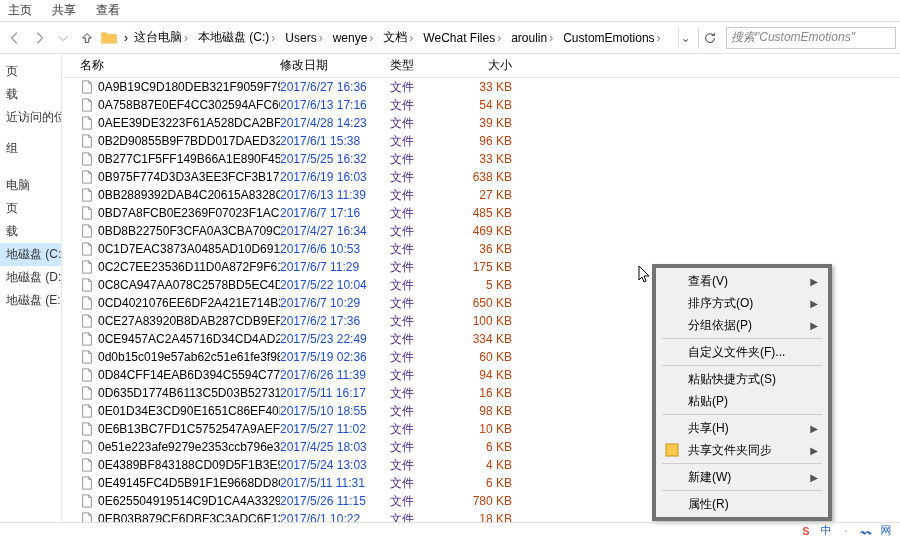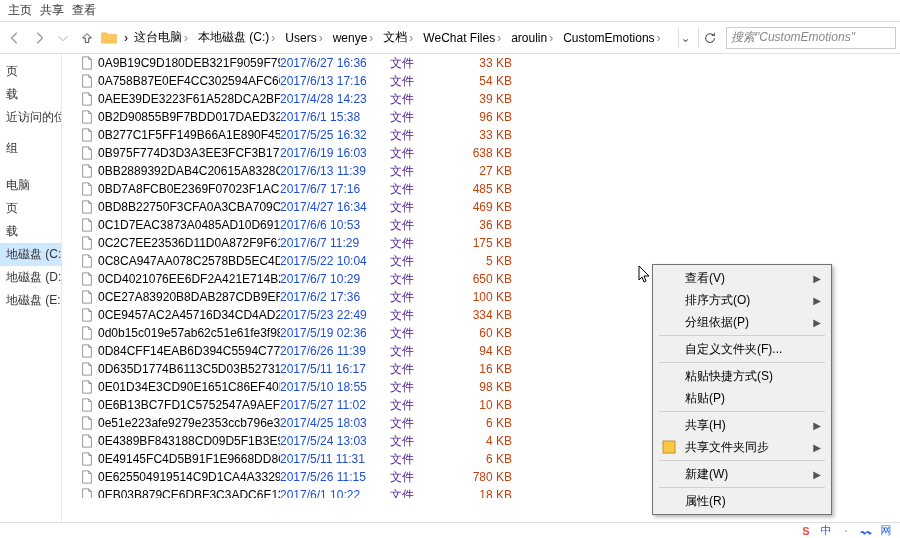--- a/index.html
+++ b/index.html
@@ -1,17 +1,17 @@
 <!DOCTYPE html>
 <html><head>
 <meta charset="utf-8">
 <style>
 *{margin:0;padding:0;box-sizing:border-box;font-family:"Microsoft YaHei","Segoe UI",sans-serif;font-size:12px}
 body{background:#fff;width:900px;height:538px;overflow:hidden;position:relative}
-.topbar{height:22px;display:flex;align-items:center;padding:0 8px;gap:8px;border-bottom:1px solid #e0e0e0}
+.topbar{height:22px;display:flex;align-items:center;padding:0 8px;gap:20px;border-bottom:1px solid #e0e0e0}
 .topbar span{color:#333}
 .navbar{height:32px;display:flex;align-items:center;padding:0 4px;border-bottom:1px solid #e0e0e0;gap:2px}
 .navbtn{width:22px;height:22px;display:flex;align-items:center;justify-content:center;color:#999}
 .navbtn.enabled{color:#333}
 .navbtn svg{width:14px;height:14px}
 .folder-icon{width:18px;height:18px;fill:#fcc659}
 .breadcrumb{flex:1;display:flex;align-items:center;gap:2px;margin-left:4px}
 .crumb{padding:2px 4px;display:flex;align-items:center;gap:2px}
 .crumb .chev{color:#888}
 .addr-end{display:flex;align-items:center;gap:4px;margin-right:4px}
@@ -30,21 +30,21 @@
 .col-type{width:68px}
 .col-size{width:62px;text-align:right;padding-right:8px}
 .rows{overflow:auto;height:calc(100% - 24px)}
 .row{display:flex;align-items:center;height:18px;padding-left:18px}
 .cell-name{width:200px;display:flex;align-items:center;gap:4px;overflow:hidden;white-space:nowrap}
 .file-ico{width:14px;height:14px;flex-shrink:0}
 .file-ico svg{width:14px;height:14px}
 .cell-date{width:110px;color:#1d4ed8}
 .cell-type{width:68px;color:#4c1d95}
 .cell-size{width:62px;text-align:right;padding-right:8px;color:#c2410c}
-.ctx-menu{position:absolute;left:652px;top:264px;width:180px;background:#f0f0f0;border:1px solid #737373;box-shadow:2px 2px 4px rgba(0,0,0,.3);padding:2px}
+.ctx-menu{position:absolute;left:652px;top:264px;width:180px;background:#f0f0f0;border:4px solid #737373;box-shadow:2px 2px 4px rgba(0,0,0,.3);padding:2px}
 .ctx-item{height:22px;display:flex;align-items:center;padding:0 24px 0 30px;position:relative}
 .ctx-item .arrow{position:absolute;right:8px;font-size:10px;color:#555}
 .ctx-item .cico{position:absolute;left:6px;width:16px;height:16px}
 .ctx-sep{height:1px;background:#d0d0d0;margin:2px 4px}
 .cursor{position:absolute;left:638px;top:265px;pointer-events:none}
 .statusbar{position:absolute;bottom:0;left:0;right:0;height:16px;border-top:1px solid #e0e0e0;display:flex;align-items:center;justify-content:flex-end;padding:0 6px;gap:4px}
 .sb-ico{width:16px;height:16px;display:flex;align-items:center;justify-content:center;font-size:11px}
 </style>
 </head>
 <body>
@@ -111,20 +111,26 @@
       <div class="side-item "></div>
       <div class="side-sep"></div>
       <div class="side-item ">电脑</div>
       <div class="side-item ">页</div>
       <div class="side-item ">载</div>
       <div class="side-item active">地磁盘 (C:)</div>
       <div class="side-item ">地磁盘 (D:)</div>
       <div class="side-item ">地磁盘 (E:)</div>
     </div>
   <div class="main">
+    <div class="headers">
+      <div class="col-name">名称</div>
+      <div class="col-date">修改日期</div>
+      <div class="col-type">类型</div>
+      <div class="col-size">大小</div>
+    </div>
     <div class="rows" id="rows">
         <div class="row">
     <div class="cell-name">
             <span class="file-ico"><svg viewBox="0 0 16 16">
                 <path d="M3 1h7l3 3v11H3z" fill="#fff" stroke="#888" stroke-width="1"></path>
                 <path d="M10 1v3h3" fill="none" stroke="#888" stroke-width="1"></path>
               </svg></span>
             <span>0A9B19C9D180DEB321F9059F79C763...</span>
           </div>
     <div class="cell-date">2017/6/27 16:36</div>

